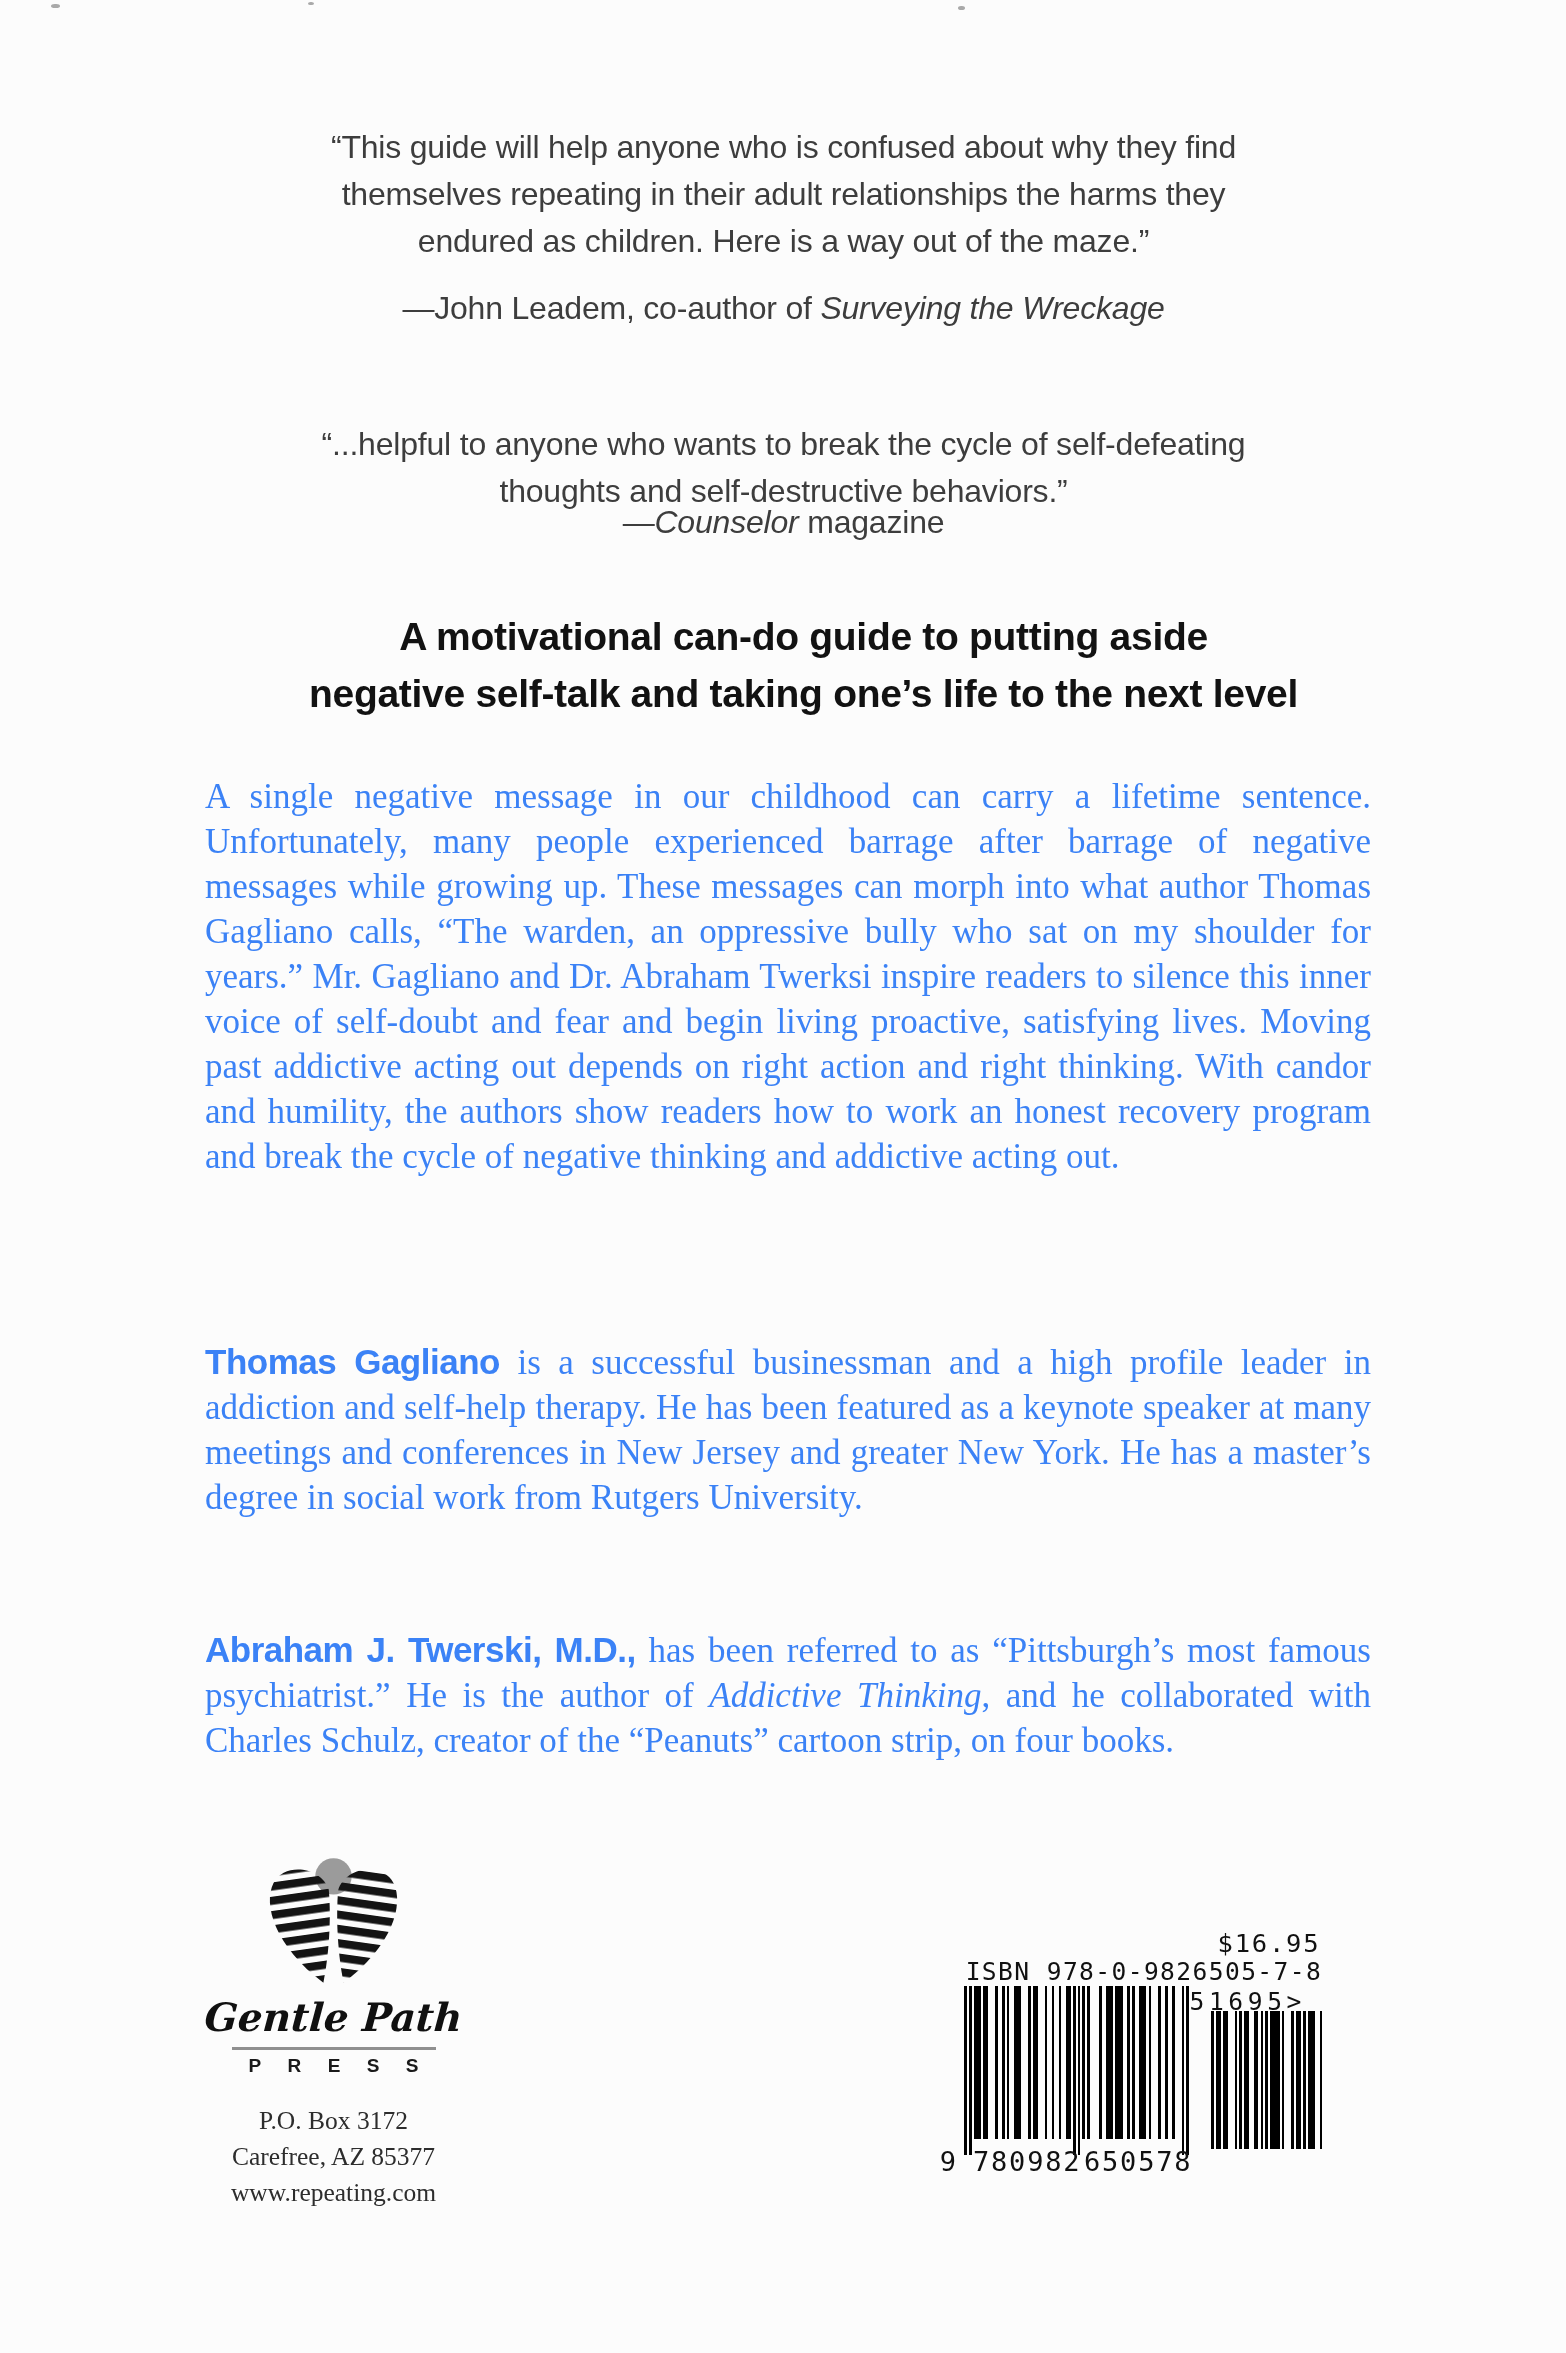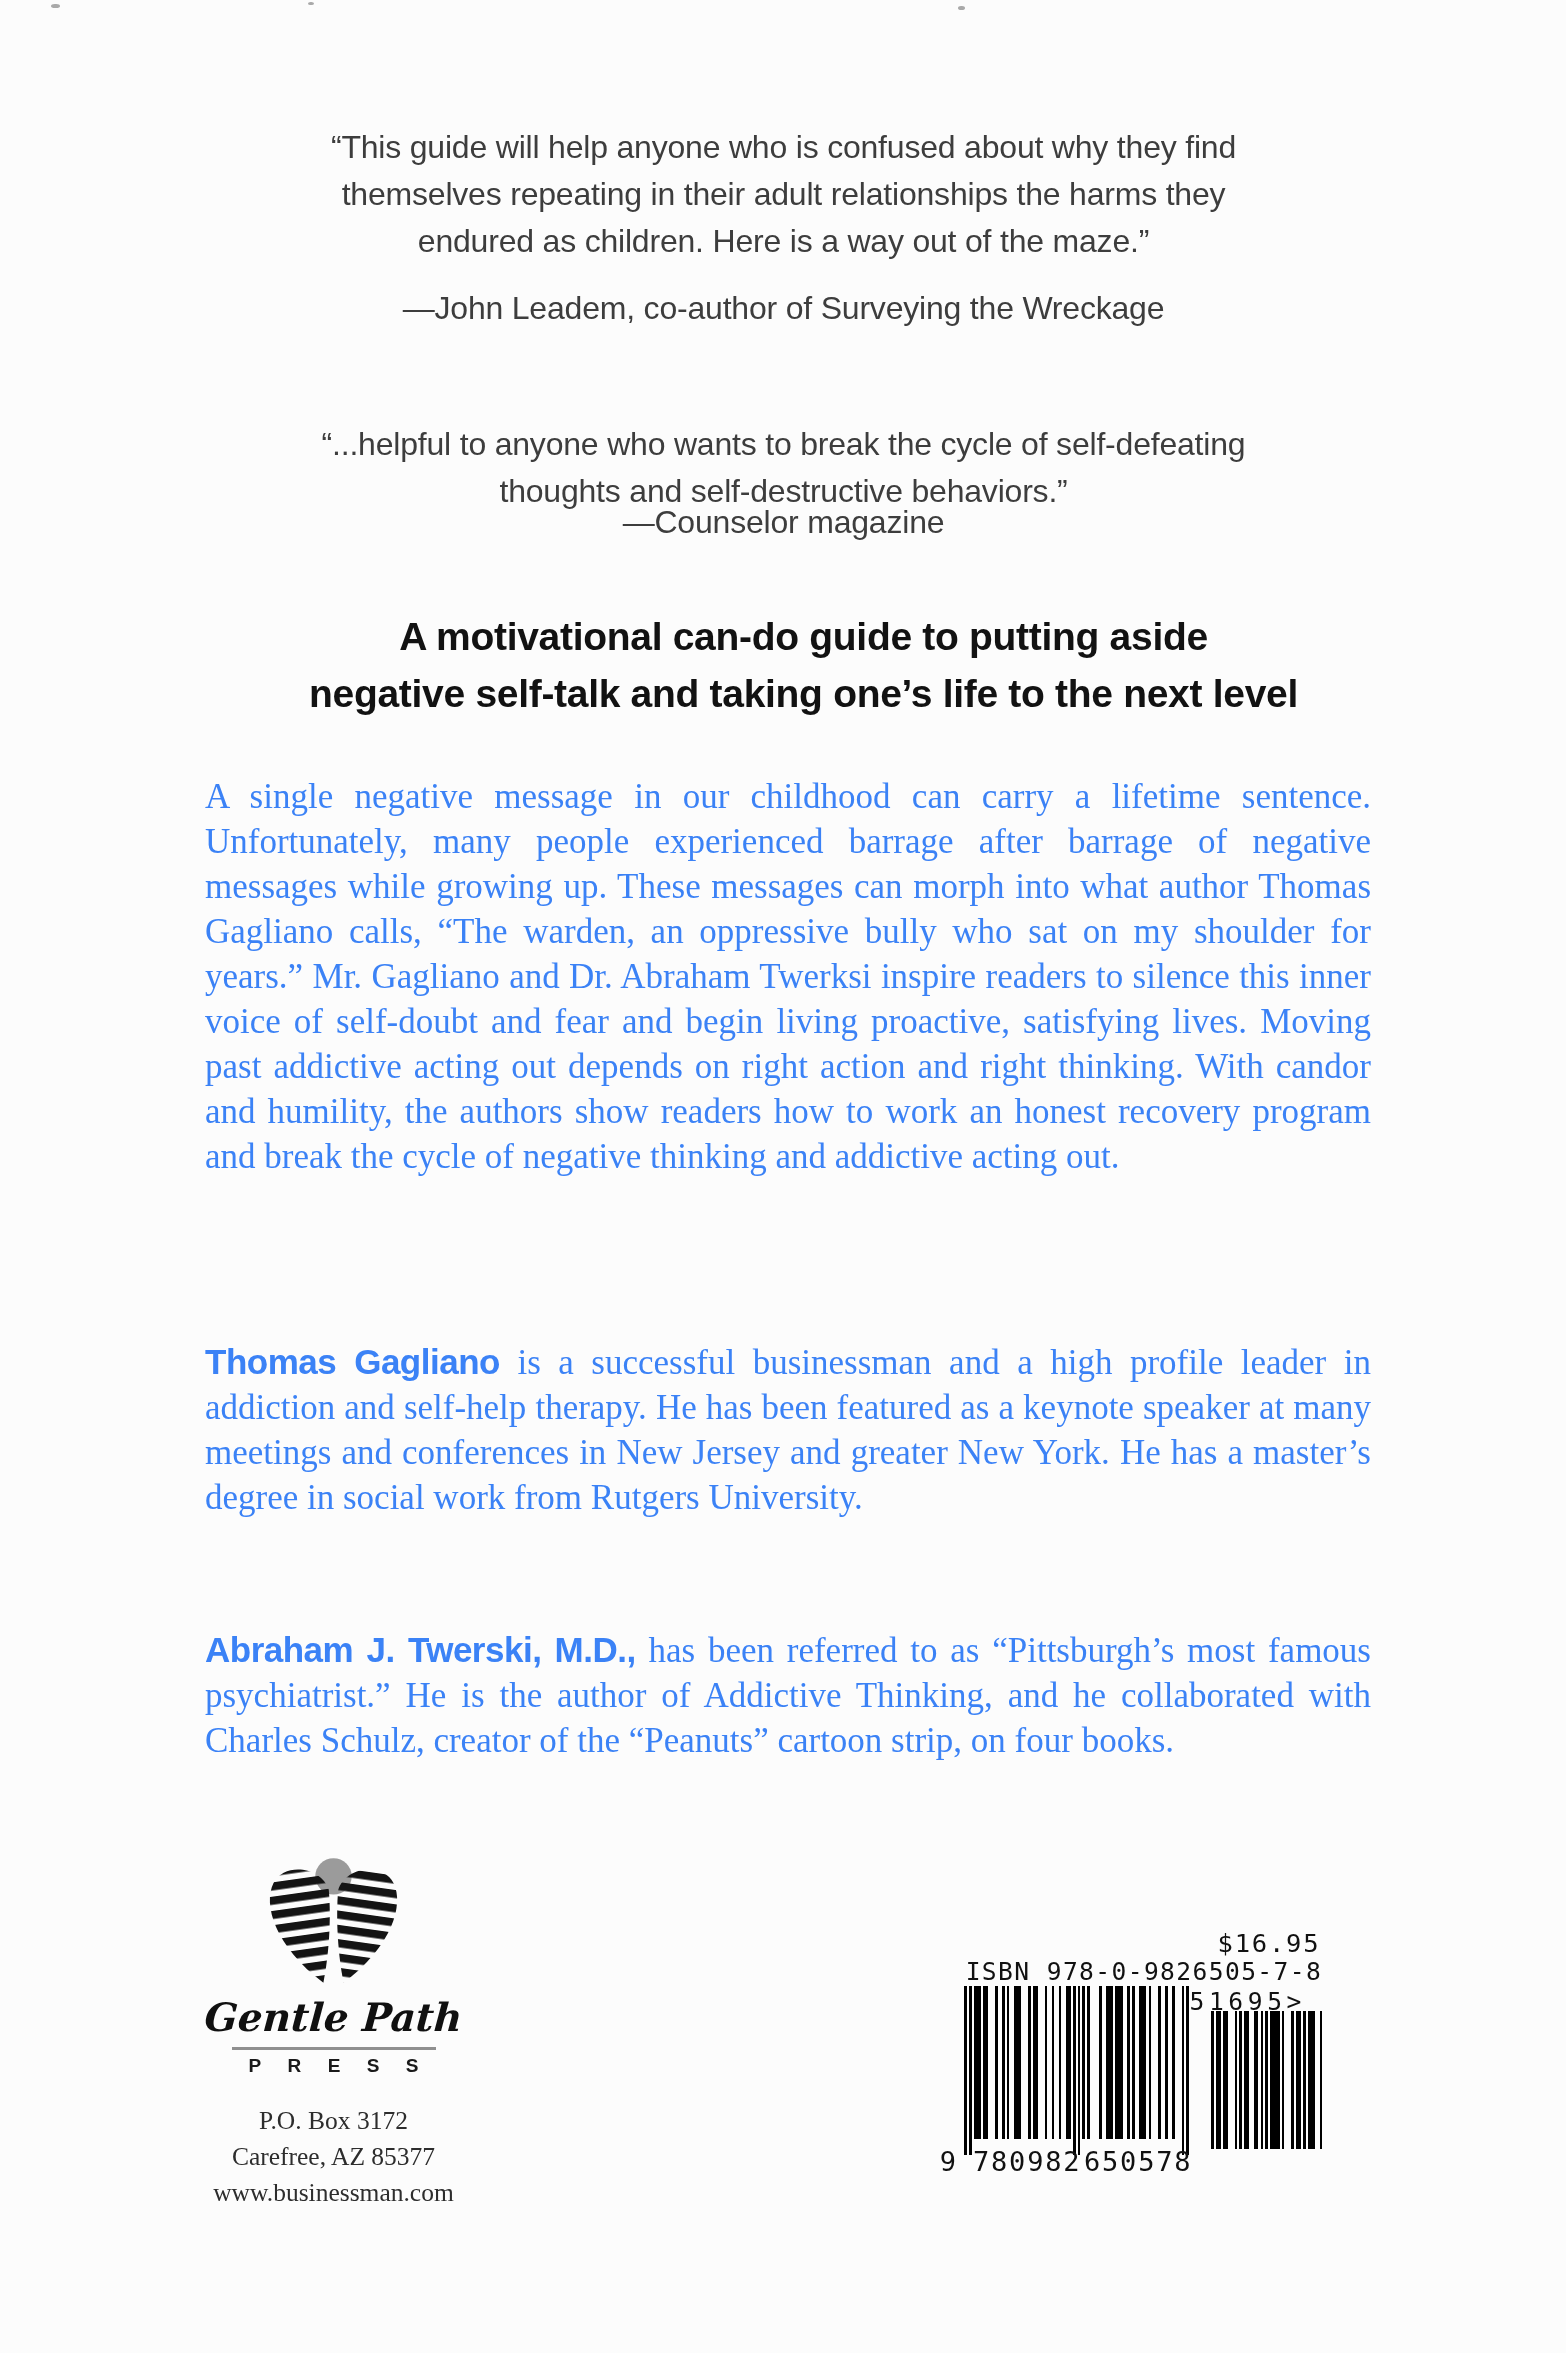--- a/index.html
+++ b/index.html
@@ -11,21 +11,21 @@
   }
   .quote{
     position:absolute;left:0;width:100%;text-align:center;
     font-size:32px;line-height:47px;color:#3d3d3d;
     white-space:pre-line;letter-spacing:-0.2px;
   }
   .attr{
     position:absolute;left:0;width:100%;text-align:center;
     font-size:32px;color:#3d3d3d;letter-spacing:-0.2px;
   }
-  .it{}
+  .it{font-style:italic;}
   .headline{
     position:absolute;left:0;width:100%;text-align:center;
     font-weight:bold;font-size:39px;line-height:57px;color:#121212;
     white-space:pre-line;letter-spacing:-0.3px;margin-left:20px;
   }
   .serif-block{
     position:absolute;left:205px;width:1166px;
     font-family:"Liberation Serif",serif;
     font-size:35px;line-height:45px;color:#3b82f6;
     text-align:justify;
@@ -109,21 +109,21 @@
     <circle cx="115" cy="30" r="27" fill="#9b9b9b"></circle>
     <path d="M108 50 C 98 16 42 8 26 40 C 10 72 28 134 100 188 C 108 150 112 94 108 50 Z" fill="url(#stL)"></path>
     <path d="M122 50 C 132 16 188 8 204 40 C 220 72 202 134 130 188 C 122 150 118 94 122 50 Z" fill="url(#stR)"></path>
   </svg>
   <div class="script-name">Gentle Path</div>
   <div class="press-line"></div>
   <div class="press-label">PRESS</div>
   <div class="pub-address">
     <div>P.O. Box 3172</div>
     <div>Carefree, AZ 85377</div>
-    <div>www.businessman.com</div>
+    <div>www.repeating.com</div>
   </div>
 </div>
 
 <div class="barcode-block">
   <div class="price">$16.95</div>
   <div class="isbn">ISBN 978-0-9826505-7-8</div>
   <div class="addon-num">51695&gt;</div>
   <svg class="main-bars" width="225" height="169" viewBox="0 0 247 186" shape-rendering="crispEdges">
       <rect x="0.00" y="0" width="2.85" height="186" fill="#000"></rect>
       <rect x="5.20" y="0" width="2.85" height="186" fill="#000"></rect>

